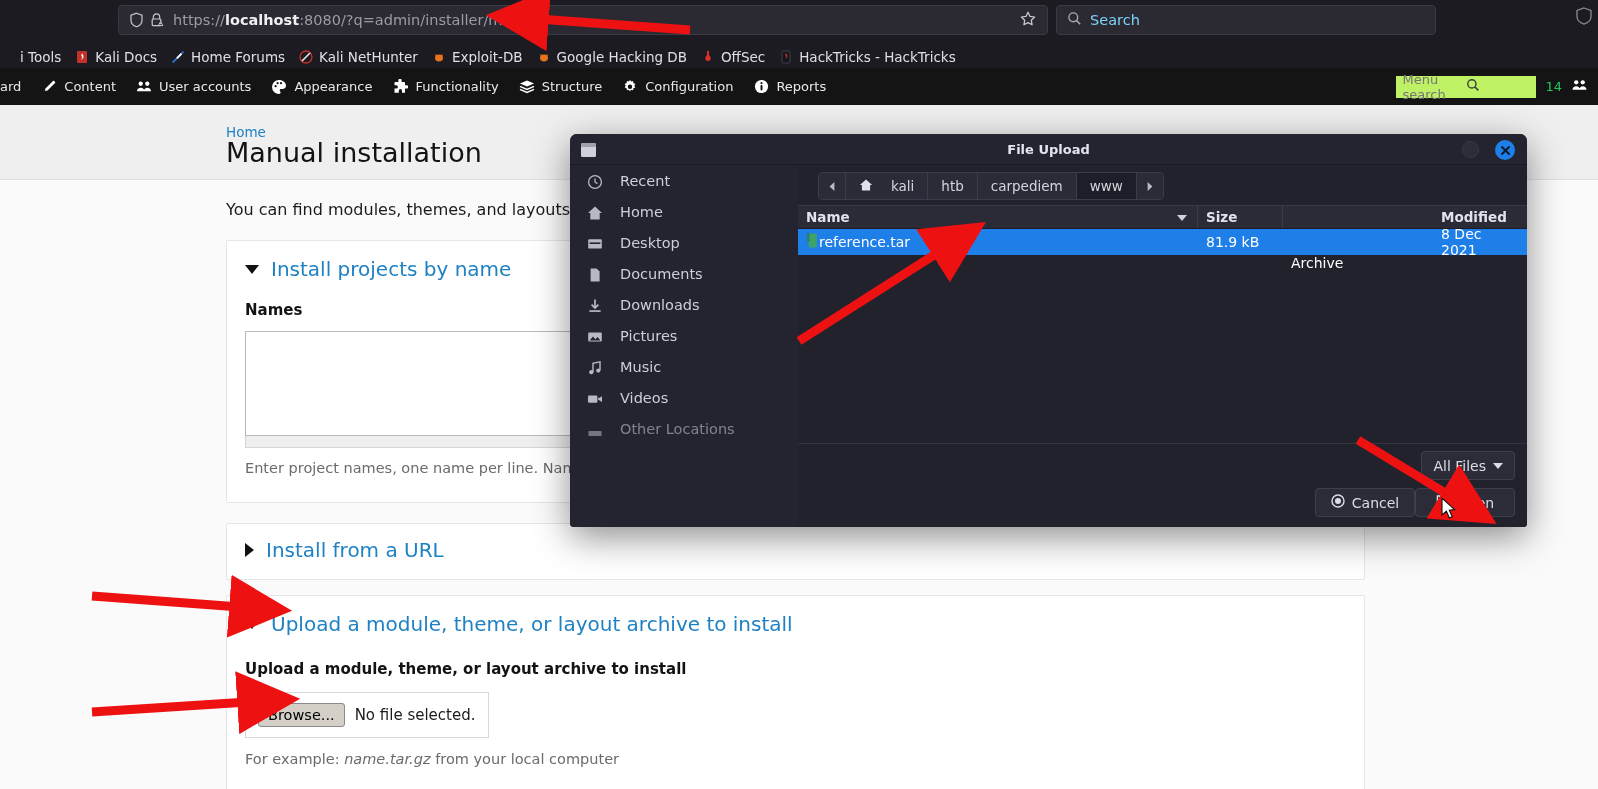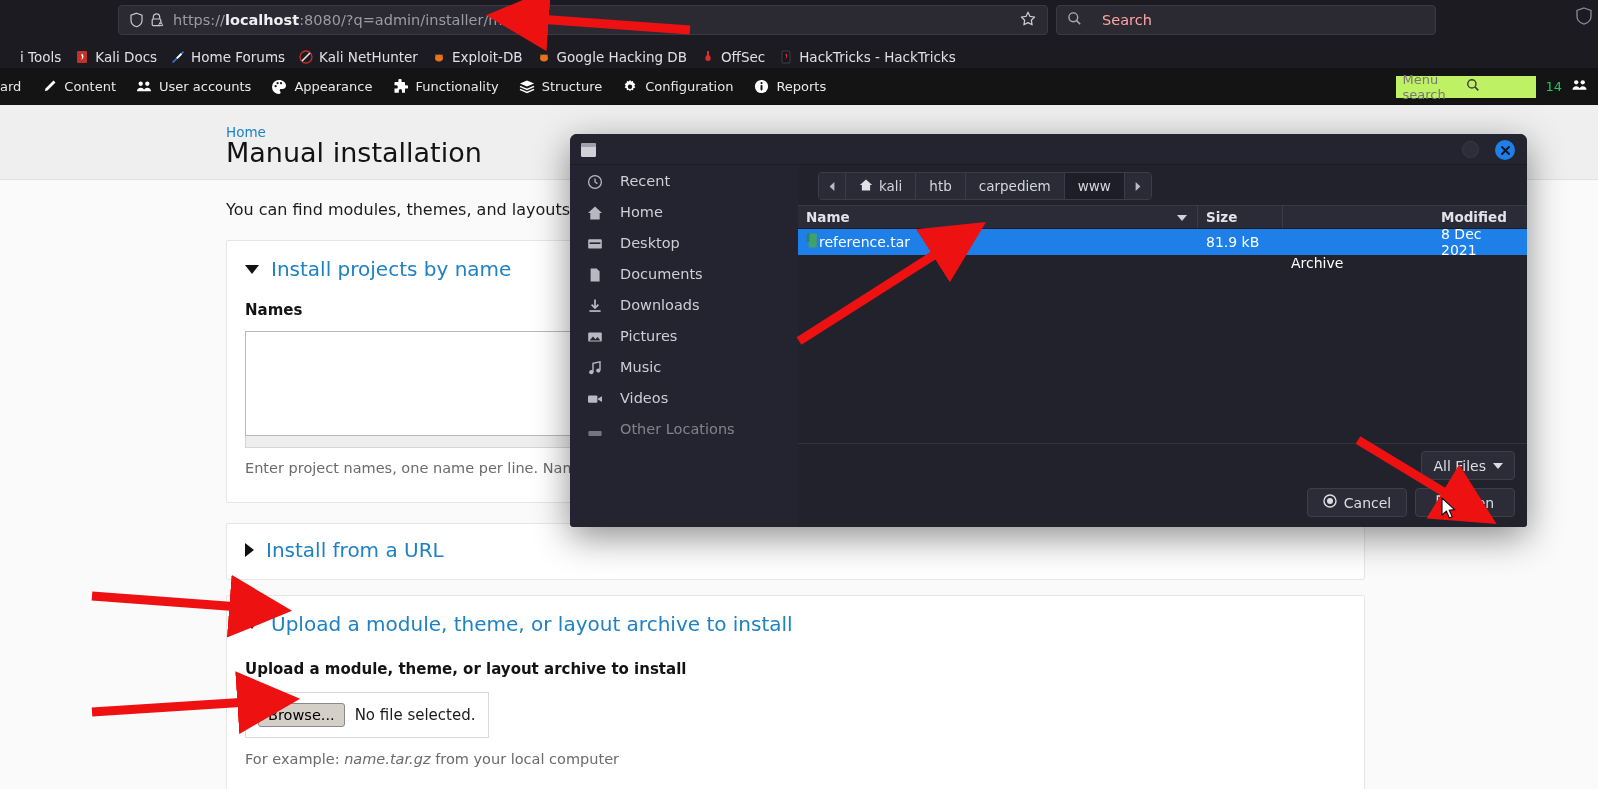--- a/index.html
+++ b/index.html
@@ -27,21 +27,21 @@
     color: #8e8e9a; font-size: 14.5px; margin-left: 6px; white-space: nowrap;
   }
   .url-text .host { color: #f0f0f3; font-weight: bold; }
   .url-text .rest { color: #9b9ba6; }
   .star { margin-left: auto; width: 20px; height: 20px; }
   .searchbar {
     position: absolute; left: 1056px; top: 5px; width: 380px; height: 30px;
     background: #2b2a33; border: 1px solid #3a3946; border-radius: 4px;
     display: flex; align-items: center; padding: 0 10px;
   }
-  .searchbar .ph { color: #fca5a5; font-size: 14.5px; margin-left: 20px; }
+  .searchbar .ph { color: #7dd3fc; font-size: 14.5px; margin-left: 8px; }
   .right-shield { position: absolute; right: 2px; top: 6px; width: 22px; height: 22px; }
 
   
   .bookmarks {
     position: absolute; left: 0; top: 40px; width: 1598px; height: 28px;
     background: #1c1b22; display: flex; align-items: flex-end; padding-left: 0;
     overflow: hidden;
   }
   .bm { display: flex; align-items: center; height: 22px; padding: 0 7px;
         color: #e0e0e4; font-size: 13.5px; white-space: nowrap; gap: 6px; }
@@ -123,21 +123,21 @@
   .dlg-body { display: flex; height: 362px; }
 
   .dlg-side { width: 228px; background: #23242f; padding-top: 8px; }
   .side-item { display: flex; gap: 16px; height: 31px; padding: 0 16px;
                font-size: 14.5px; color: #cdced6; }
   .side-item .si { width: 18px; height: 18px; display: flex; align-items: center; justify-content: center; flex: 0 0 auto; }
 
   .dlg-main { flex: 1; display: flex; flex-direction: column; background: #21222c; }
   .path-row { height: 40px; display: flex; align-items: center; padding: 4px 12px 2px 20px; }
   .pathbar { display: flex; border: 1px solid #3b3c4a; border-radius: 4px; overflow: hidden; }
-  .pseg { display: flex; align-items: center; gap: 6px; padding: 0 13px; height: 26px;
+  .pseg { display: flex; align-items: center; gap: 18px; padding: 0 13px; height: 26px;
           font-size: 13.5px; color: #d4d5dd; background: #2a2b37; border-right: 1px solid #3b3c4a; }
   .pseg:last-child { border-right: 0; }
   .pseg.arrow { padding: 0 9px; color: #9b9cab; }
   .pseg.active { background: #1d1e28; }
 
   .flist-head { display: flex; height: 24px; background: #2a2b37; border-top: 1px solid #383947;
                 border-bottom: 1px solid #1b1c25; font-size: 13.5px; color: #e2e3ea; font-weight: bold; }
   .flist-head > div { display: flex; align-items: center; padding: 0 8px; border-right: 1px solid #3b3c4a; }
   .col-name { width: 400px; position: relative; }
   .col-size { width: 85px; }
@@ -146,21 +146,21 @@
   .sort-caret { position: absolute; right: 10px; top: 9px; width: 0; height: 0;
                 border-left: 5px solid transparent; border-right: 5px solid transparent; border-top: 6px solid #cfd0d8; }
   .flist-body { flex: 1; background: #21222c; overflow: hidden; }
   .frow { display: flex; height: 26px; align-items: center; font-size: 14px; color: #e7e8ee; }
   .frow.sel { background: #1f7fe8; color: #fff; }
   .frow > div { padding: 0 8px; display: flex; align-items: center; }
   .frow .col-name { }
 
   .dlg-foot { border-top: 1px solid #33343f; padding: 7px 12px 10px 12px; background: #21222c; }
   .foot-row1 { display: flex; justify-content: flex-end; }
-  .foot-row2 { display: flex; justify-content: flex-end; gap: 8px; margin-top: 8px; }
+  .foot-row2 { display: flex; justify-content: flex-end; margin-top: 8px; }
   .gbtn { background: #2b2c38; border: 1px solid #3e3f4d; border-radius: 4px;
           height: 29px; display: inline-flex; align-items: center; gap: 7px;
           padding: 0 14px; font-size: 14px; color: #dcdde4; }
   .gbtn.filter { padding: 0 11px; }
   .caret-dn { width: 0; height: 0; border-left: 5px solid transparent;
               border-right: 5px solid transparent; border-top: 6px solid #dcdde4; }
 
   
   .arrows { position: absolute; left: 0; top: 0; width: 1598px; height: 789px; pointer-events: none; }
   .cursor { position: absolute; left: 1441px; top: 497px; width: 18px; height: 22px; }
@@ -418,20 +418,21 @@
   </div>
 
   <div class="dialog">
     <div class="dlg-titlebar">
       <span class="winicon">
         <svg width="15" height="14" viewBox="0 0 15 14">
             <rect x="0" y="0" width="15" height="14" rx="1.5" fill="#cfd0d8"></rect>
             <rect x="0" y="0" width="15" height="4" rx="1.5" fill="#9fa0ac"></rect>
           </svg>
       </span>
+      <div class="dlg-title">File Upload</div>
       <span class="dlg-btn-circle"></span>
       <span class="dlg-btn-close">
         <svg width="11" height="11" viewBox="0 0 11 11">
             <path d="M2 2 9 9M9 2 2 9" stroke="#0e1a2b" stroke-width="2" stroke-linecap="round"></path>
           </svg>
       </span>
     </div>
 
     <div class="dlg-body">
 

